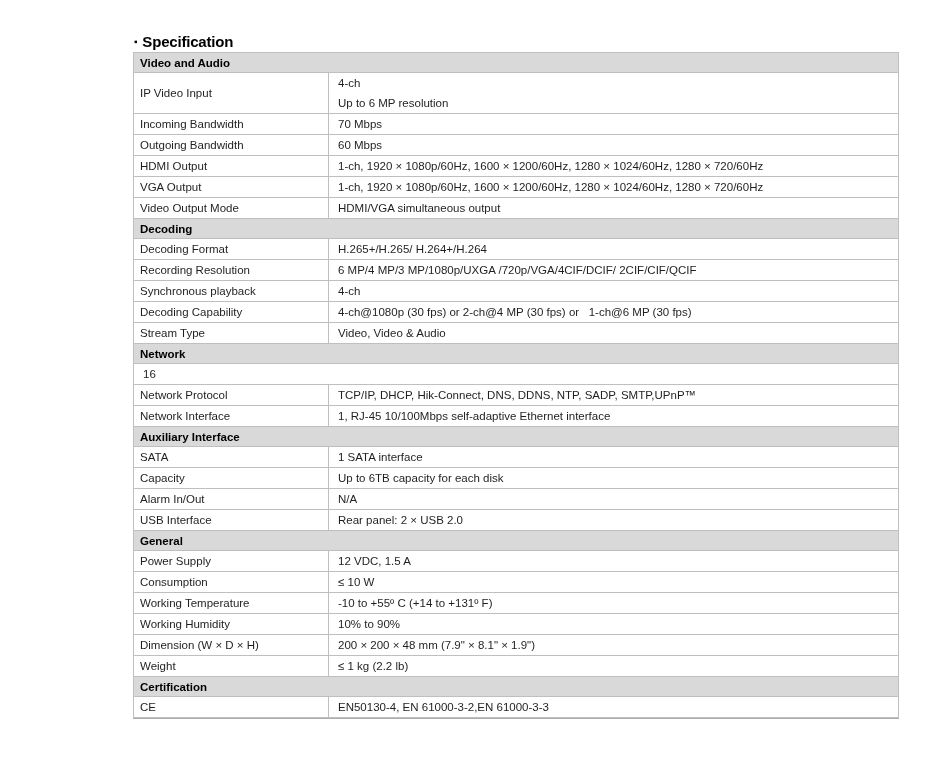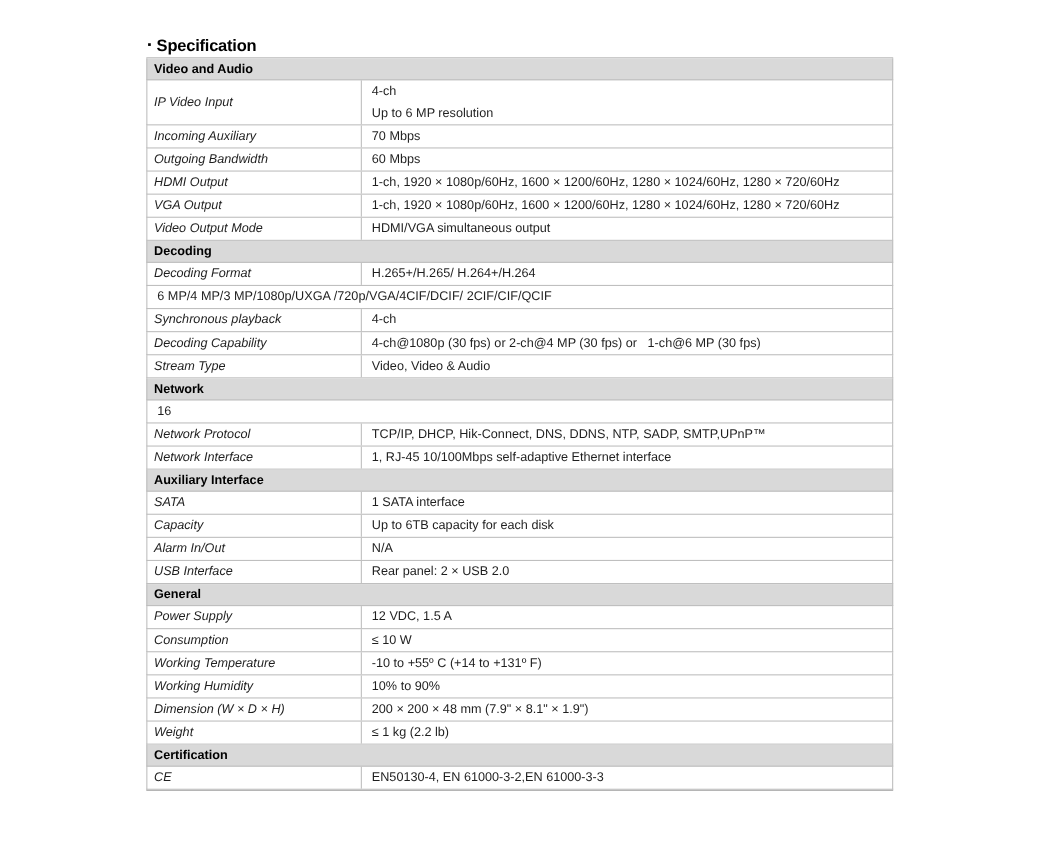--- a/index.html
+++ b/index.html
@@ -32,21 +32,21 @@
     align-items: center;
     letter-spacing: -0.2px;
   }
   .title .bullet {
     font-size: 10px;
     margin-right: 5px;
     margin-left: 1px;
     line-height: 1;
   }
   .spec-table {
-    width: 679px;
+    width: 766px;
     border-top: 1px solid var(--border);
     border-bottom: 1px solid #adadad;
     box-sizing: border-box;
     color: var(--text);
     font-size: 11.5px;
   }
   .sec-header {
     height: 20px;
     background: var(--header-bg);
     border-left: 1px solid var(--border);
@@ -71,21 +71,20 @@
     display: flex;
     flex-direction: column;
     justify-content: center;
     box-sizing: border-box;
   }
   .cell.label {
     width: 195px;
     flex: 0 0 195px;
     border-right: 1px solid var(--border);
     padding-left: 6px;
-    font-style: italic;
   }
   .cell.value {
     flex: 1;
     padding-left: 9px;
   }
   .value-line, .label-line {
     line-height: 20px;
     white-space: pre;
   }
 </style>
@@ -103,21 +102,21 @@
         <div class="cell label">
           <div class="label-line">IP Video Input</div>
         </div>
         <div class="cell value">
           <div class="value-line">4-ch</div>
           <div class="value-line">Up to 6 MP resolution</div>
         </div>
       </div>
       <div class="spec-row">
         <div class="cell label">
-          <div class="label-line">Incoming Auxiliary</div>
+          <div class="label-line">Incoming Bandwidth</div>
         </div>
         <div class="cell value">
           <div class="value-line">70 Mbps</div>
         </div>
       </div>
       <div class="spec-row">
         <div class="cell label">
           <div class="label-line">Outgoing Bandwidth</div>
         </div>
         <div class="cell value">
@@ -151,20 +150,23 @@
       <div class="sec-header">Decoding</div>
       <div class="spec-row">
         <div class="cell label">
           <div class="label-line">Decoding Format</div>
         </div>
         <div class="cell value">
           <div class="value-line">H.265+/H.265/ H.264+/H.264</div>
         </div>
       </div>
       <div class="spec-row">
+        <div class="cell label">
+          <div class="label-line">Recording Resolution</div>
+        </div>
         <div class="cell value">
           <div class="value-line">6 MP/4 MP/3 MP/1080p/UXGA /720p/VGA/4CIF/DCIF/ 2CIF/CIF/QCIF</div>
         </div>
       </div>
       <div class="spec-row">
         <div class="cell label">
           <div class="label-line">Synchronous playback</div>
         </div>
         <div class="cell value">
           <div class="value-line">4-ch</div>

